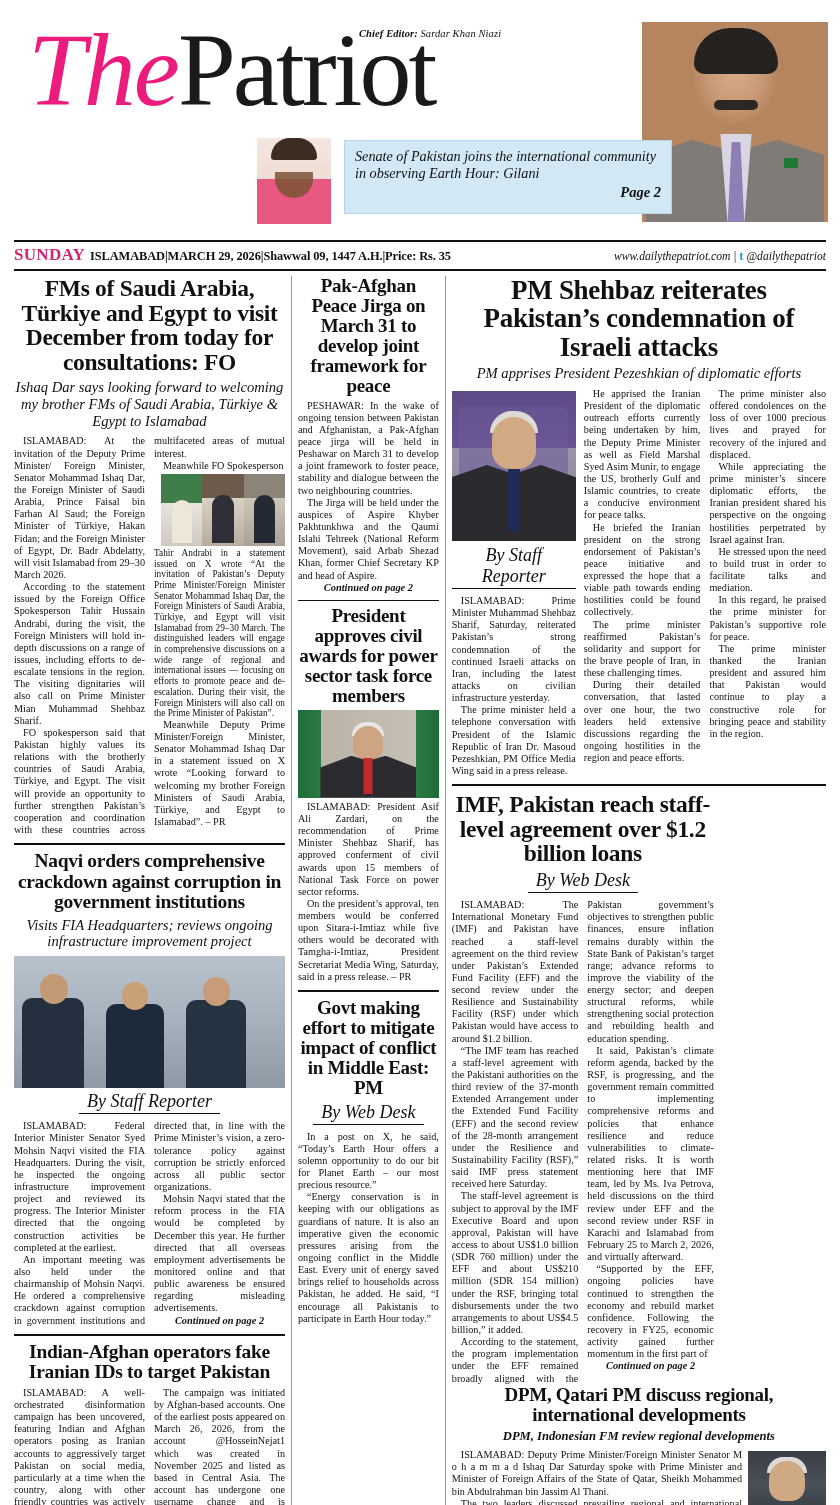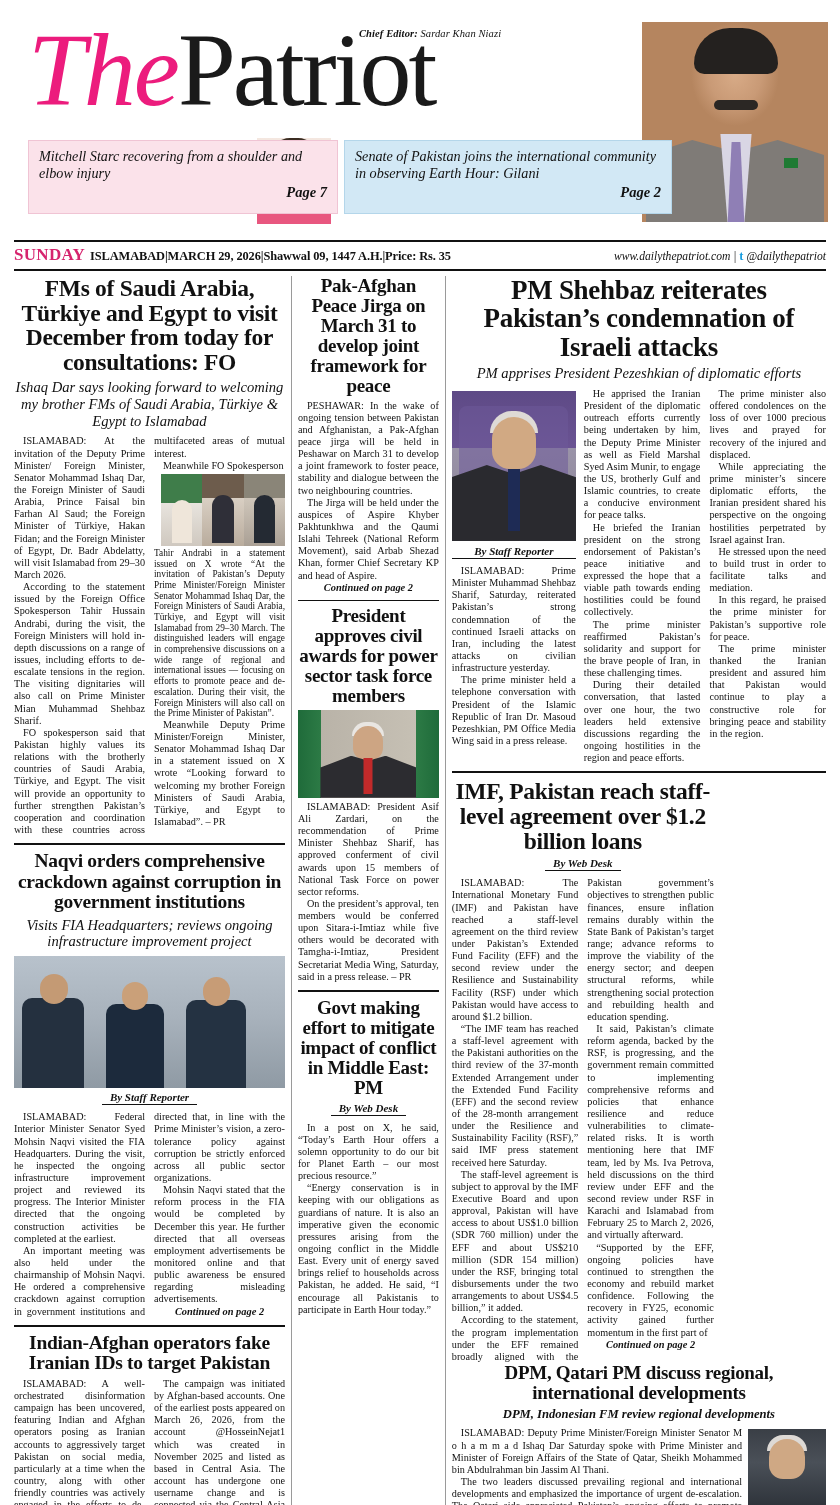--- a/index.html
+++ b/index.html
@@ -80,21 +80,21 @@
   .vrule { width:1px; background:#9a9a9a; margin:0 6px; align-self:stretch; }
 
   h1.hl { font-weight:700; text-align:center; line-height:1.05; margin:0 0 4px 0; letter-spacing:-.3px; }
   .hl-xl { font-size:27px; }
   .hl-lg { font-size:23.5px; }
   .hl-md { font-size:19.5px; }
   .hl-sm { font-size:17px; }
   .hl-thin { font-weight:400; font-size:19px; }
   .sub { text-align:center; font-style:italic; font-size:14.6px; line-height:1.16; margin:2px 0 6px 0; font-weight:400; }
   .sub-sm { font-size:12.6px; font-weight:700; }
-  .byline { text-align:center; font-weight:700; font-style:italic; font-size:11px;
+  .byline { text-align:center; font-weight:400; font-style:italic; font-size:18px;
             border-bottom:1.4px solid #111; display:block; margin: 3px auto 6px auto; width:fit-content; padding:0 8px 1px 8px; }
   .byline.wide { width:auto; }
 
   .body2 { column-count:2; column-gap:9px; text-align:justify; font-size:10.2px; line-height:1.19; hyphens:auto; }
   .body1 { text-align:justify; font-size:10.2px; line-height:1.19; hyphens:auto; }
   .body2 p, .body3 p, .body1 p { margin:0; text-indent:9px; }
   .cont { font-weight:700; font-style:italic; text-align:center; text-indent:0 !important; font-size:10.4px; margin-top:1px; }
 
   .hrule { border:0; border-top:2.5px solid #111; margin:7px 0 6px 0; }
   .hrule-thin { border:0; border-top:1px solid #111; margin:6px 0 5px 0; }
@@ -162,24 +162,20 @@
       <div class="shirt"></div>
       <div class="tie"></div>
       <div class="flag"></div>
     </div>
 
     <div class="starc-photo">
       <div class="hair"></div>
       <div class="beard"></div>
     </div>
 
-    <div class="teaser left">
-      <span>Mitchell Starc recovering from a shoulder and elbow injury</span>
-      <span class="page-no">Page 7</span>
-    </div>
 
     <div class="teaser right">
       <span>Senate of Pakistan joins the international community in observing Earth Hour: Gilani</span>
       <span class="page-no">Page 2</span>
     </div>
   </div>
 
   <div class="dateline-wrap">
     <div class="dateline">
       <div>

